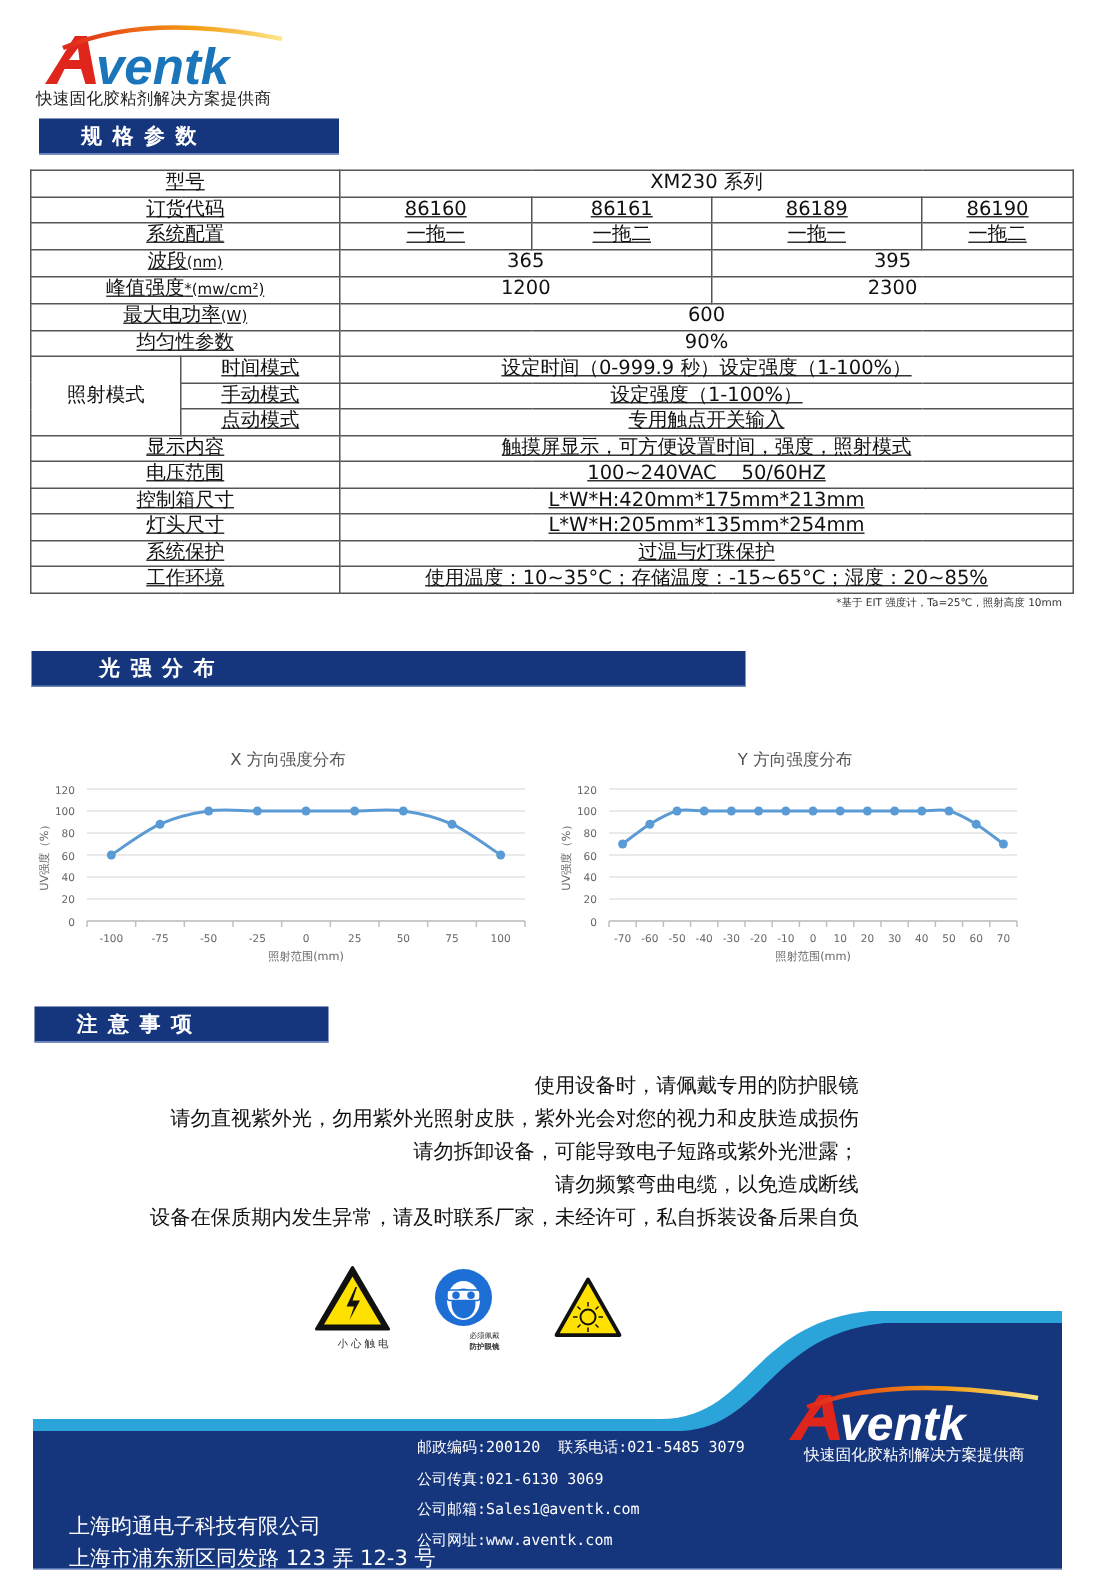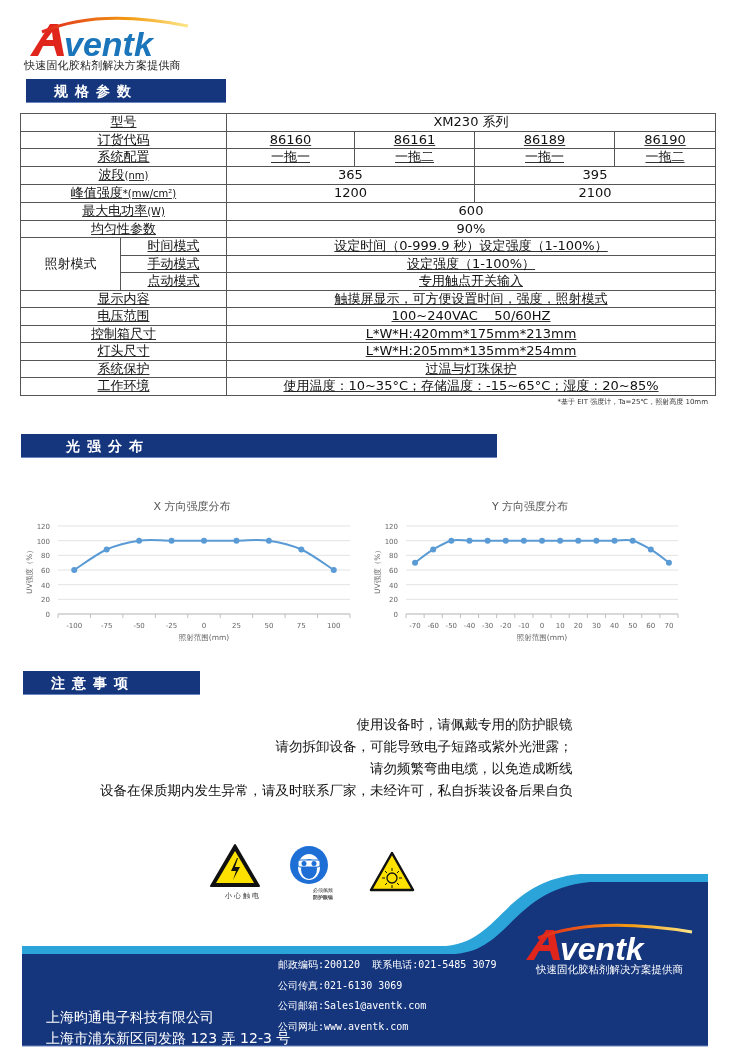--- a/index.html
+++ b/index.html
@@ -7,21 +7,21 @@
   body { position: relative; font-family: "DejaVu Sans", "Liberation Sans", sans-serif; color: #111; }
 
   
   .logo { position: absolute; left: 28px; top: 12px; width: 170px; height: 46px; }
   .logo-tagline { position: absolute; left: 24px; top: 58px; font-size: 11px; color: #222; letter-spacing: 0.2px; }
 
   
   .section-bar { position: absolute; background: #15357d; height: 24px; color: #fff; font-weight: bold; font-size: 14px; letter-spacing: 7px; line-height: 24px; padding-left: 28px; border-bottom: 1px solid #6a86c0; }
   .bar-spec { left: 26px; top: 79px; width: 200px; }
   .bar-light { left: 21px; top: 434px; width: 476px; padding-left: 45px; }
-  .bar-notes { left: 23px; top: 671px; width: 177px; padding-left: 28px; }
+  .bar-notes { left: 23px; top: 671px; width: 196px; padding-left: 28px; }
 
   
   table.spec { position: absolute; left: 20px; top: 113px; width: 695px; border-collapse: collapse; font-size: 13px; table-layout: fixed; }
   table.spec td { border: 1px solid #555; text-align: center; height: 17.5px; line-height: 16px; padding: 0; white-space: nowrap; text-decoration: underline; text-decoration-color: #333; text-underline-offset: 1px; }
   table.spec td.nou { text-decoration: none; }
   table.spec td .unit { font-size: 10px; }
   .spec-note { position: absolute; right: 26px; top: 397px; font-size: 7px; color: #333; margin-left: 32px; }
 
   
   .chart { position: absolute; background: #fff; }
@@ -94,21 +94,21 @@
     <td>一拖二</td>
   </tr>
   <tr>
     <td colspan="2"><span>波段</span><span class="unit">(nm)</span></td>
     <td colspan="2" class="nou">365</td>
     <td colspan="2" class="nou">395</td>
   </tr>
   <tr>
     <td colspan="2"><span>峰值强度</span><span class="unit">*(mw/cm²)</span></td>
     <td colspan="2" class="nou">1200</td>
-    <td colspan="2" class="nou">2100</td>
+    <td colspan="2" class="nou">2300</td>
   </tr>
   <tr>
     <td colspan="2"><span>最大电功率</span><span class="unit">(W)</span></td>
     <td colspan="4" class="nou">600</td>
   </tr>
   <tr>
     <td colspan="2">均匀性参数</td>
     <td colspan="4" class="nou">90%</td>
   </tr>
   <tr>
@@ -273,20 +273,21 @@
       <circle cx="298.93333333333334" cy="67.66666666666666" r="3" fill="#5b9bd5"></circle>
       <text x="172" y="145" text-anchor="middle" font-size="7.5" fill="#666" font-family="DejaVu Sans, sans-serif">照射范围(mm)</text>
       <text x="10" y="75" text-anchor="middle" font-size="7.5" fill="#666" font-family="DejaVu Sans, sans-serif" transform="rotate(-90 10 75)">UV强度（%）</text>
     </svg>
 </div>
 
 <div class="section-bar bar-notes">注意事项</div>
 
 <div class="notes">
   <div>使用设备时，请佩戴专用的防护眼镜</div>
+  <div>请勿直视紫外光，勿用紫外光照射皮肤，紫外光会对您的视力和皮肤造成损伤</div>
   <div>请勿拆卸设备，可能导致电子短路或紫外光泄露；</div>
   <div>请勿频繁弯曲电缆，以免造成断线</div>
   <div>设备在保质期内发生异常，请及时联系厂家，未经许可，私自拆装设备后果自负</div>
 </div>
 
 <div class="icons">
   <div class="icon-item" style="left:4px;">
     <svg width="52" height="46" viewBox="0 0 52 46">
       <path d="M26 2 L50 43 L2 43 Z" fill="#111" stroke="#111" stroke-width="2" stroke-linejoin="round"></path>
       <path d="M26 8 L45 40 L7 40 Z" fill="#ffe100"></path>

